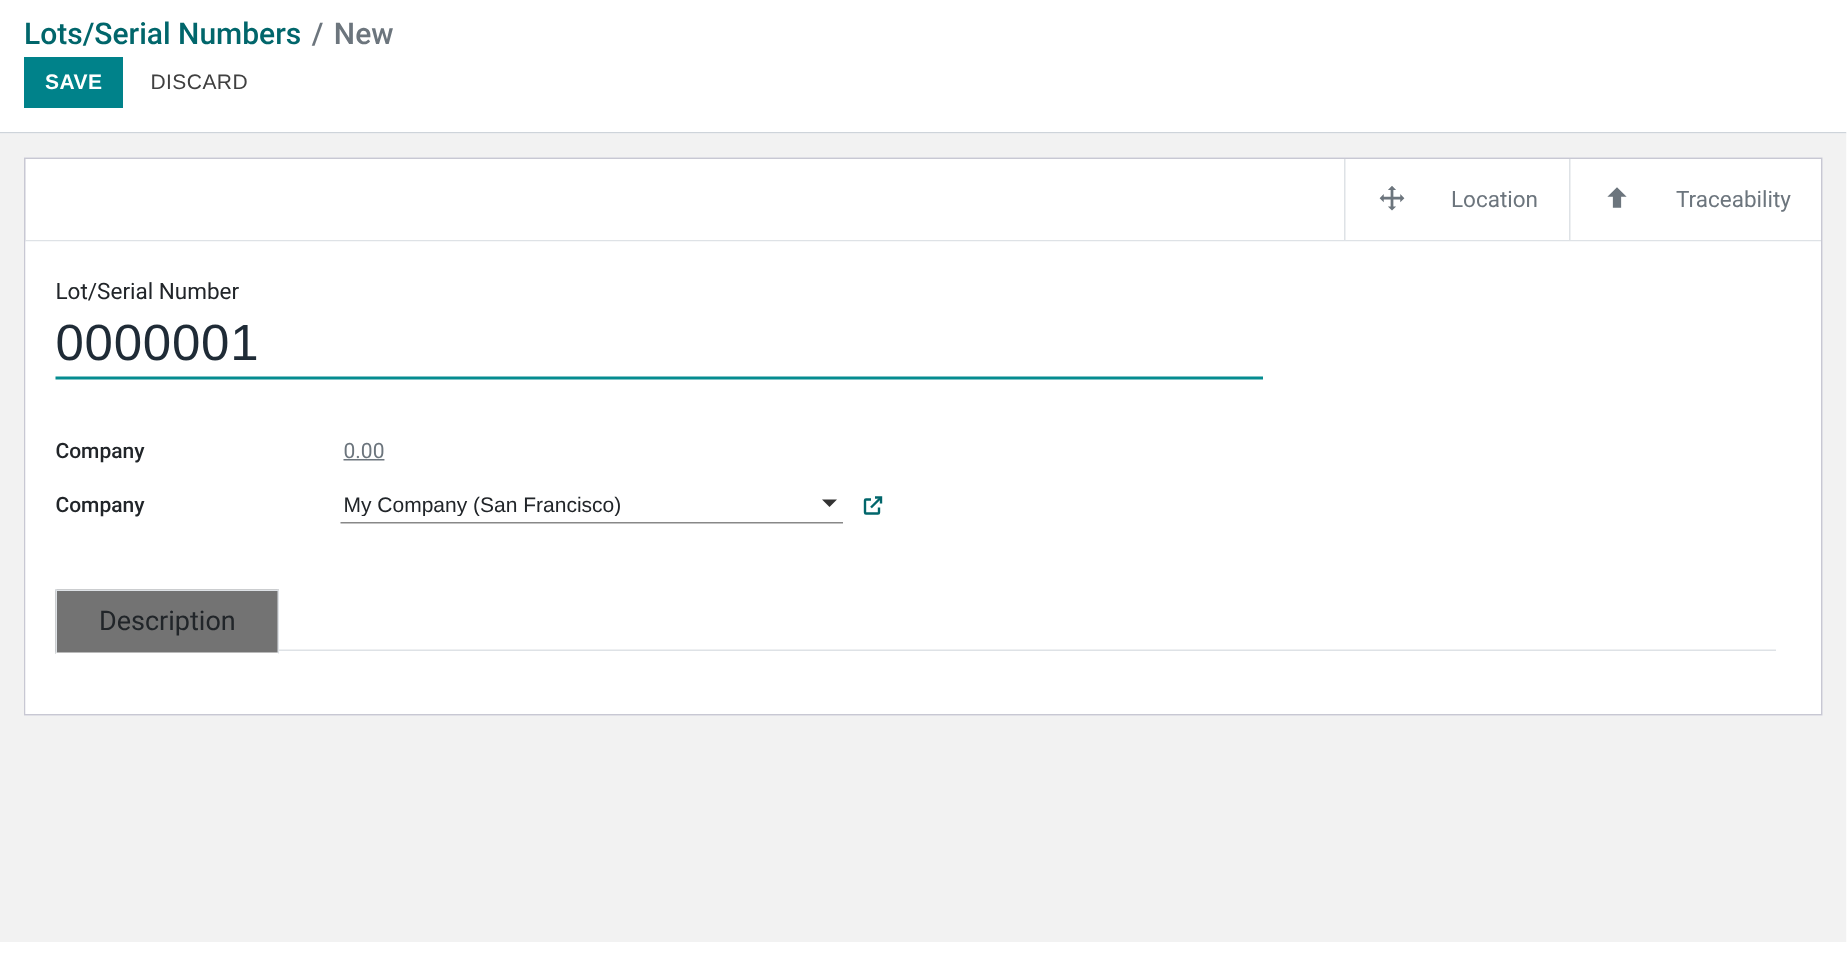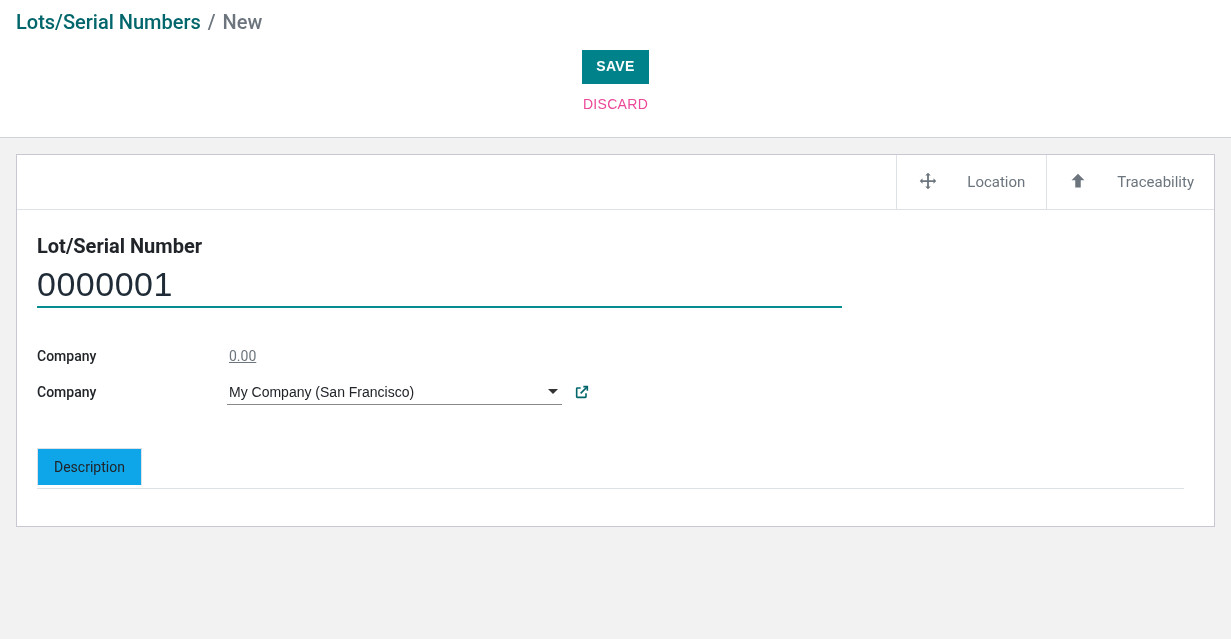--- a/index.html
+++ b/index.html
@@ -14,59 +14,58 @@
 
   
   .control-panel {
     padding: 8px 16px 16px 16px;
     border-bottom: 1px solid #ced4da;
     background: #ffffff;
   }
   .breadcrumbs {
     font-size: 20px;
     line-height: 28px;
-    margin-bottom: 14px;
+    margin-bottom: 2px;
     font-weight: 500;
   }
   .breadcrumbs .bc-link {
     color: #01666b;
     cursor: pointer;
   }
   .breadcrumbs .bc-sep {
     color: #6c757d;
     margin: 0 2px;
   }
   .breadcrumbs .bc-current {
     color: #6c757d;
   }
   .cp-buttons {
     display: flex;
     align-items: center;
     gap: 4px;
-    flex-direction: column;
   }
   .btn {
     display: inline-flex;
     align-items: center;
     justify-content: center;
     padding: 7px 14px;
     font-size: 14px;
     font-weight: 600;
     line-height: 1.4;
     border: none;
     cursor: pointer;
     letter-spacing: 0.3px;
   }
   .btn-primary {
     background: #00828a;
     color: #ffffff;
   }
   .btn-secondary {
     background: transparent;
-    color: #ec4899;
+    color: #404040;
     font-weight: 500;
     letter-spacing: 0.3px;
   }
 
   
   .o_content {
     background: #f2f2f2;
     padding: 16px;
     height: calc(639px - 100px);
   }
@@ -106,22 +105,22 @@
   .o_form_sheet {
     padding: 24px 30px 0 20px;
     background:#ffffff;
   }
 
   .o_field_widget.title-row {
     margin-bottom: 30px;
     max-width: 805px;
   }
   .o_field_widget.title-row .o_form_label {
-    font-size: 20px;
-    font-weight: 700;
+    font-size: 15px;
+    font-weight: 400;
     color: #212529;
     display:block;
     margin-bottom: 4px;
   }
   .title-input-wrap {
     position: relative;
     border-bottom: 2px solid #058c90;
     display:flex;
     align-items:center;
   }
@@ -201,23 +200,23 @@
     position: relative;
   }
   .nav-tabs {
     display:flex;
     position: relative;
     margin-top: -41px; 
   }
   .nav-item {
     border: 1px solid #dee2e6;
     border-bottom: 1px solid #fff;
-    background: #0ea5e9;
-    padding: 10px 16px;
-    font-size:14px;
+    background: #737373;
+    padding: 10px 28px;
+    font-size:18px;
     color:#212529;
     cursor:pointer;
   }
   .tab-content {
     min-height: 40px;
   }
 </style>
 </head>
 <body>
 

